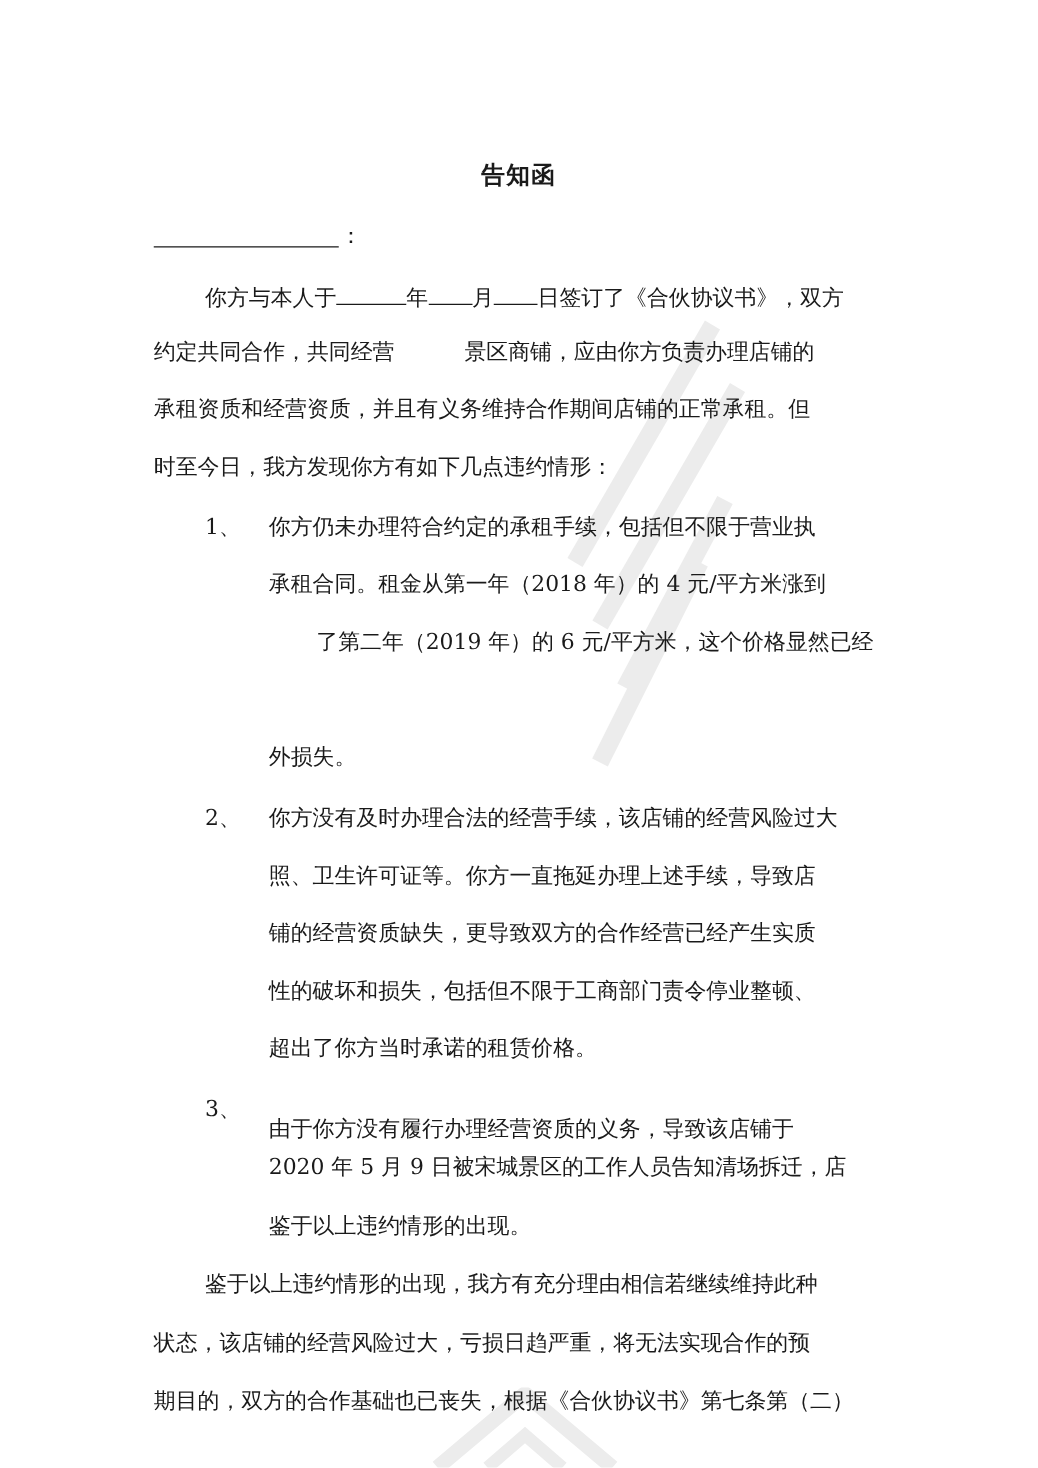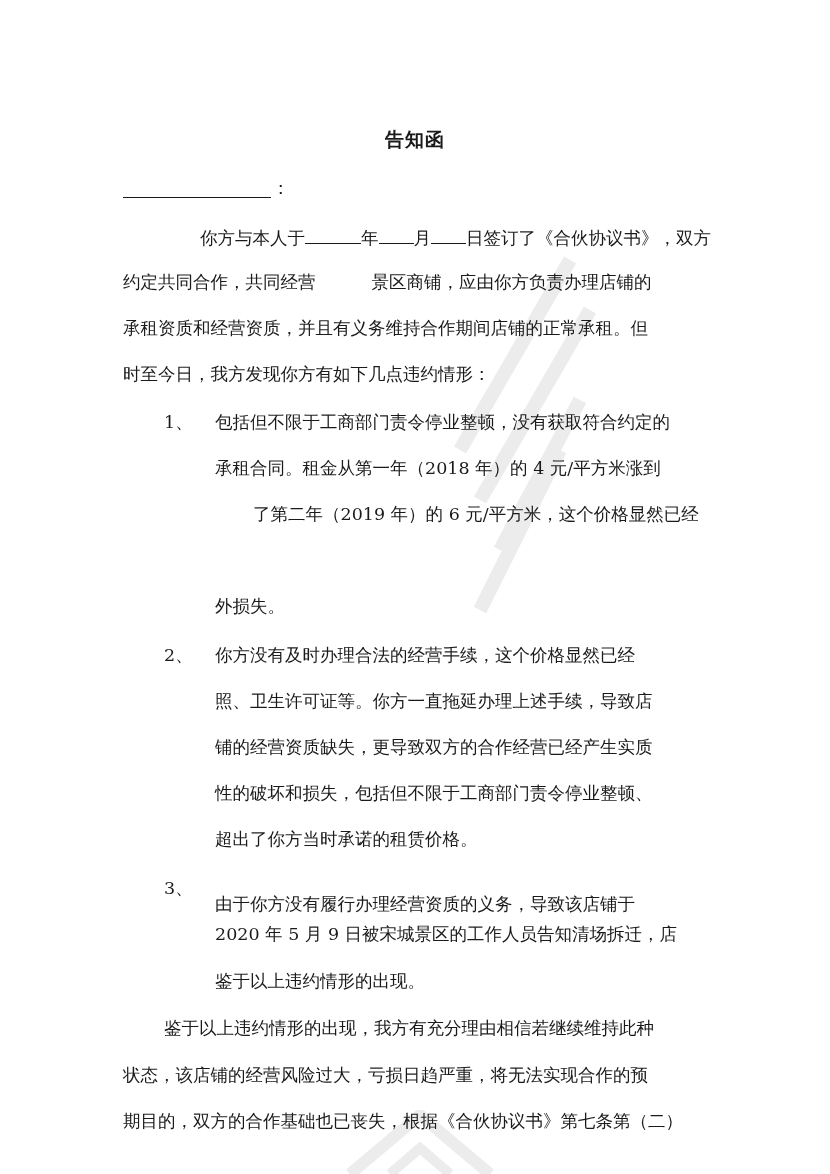--- a/index.html
+++ b/index.html
@@ -31,37 +31,37 @@
   <svg class="watermark" style="left:330px; top:1110px;" width="180" height="64" viewBox="0 0 180 64">
     <path d="M20 64 L90 5 L160 64" fill="none" stroke="#ececec" stroke-width="12"></path>
     <path d="M60 64 L90 38 L120 64" fill="none" stroke="#ececec" stroke-width="10"></path>
   </svg>
 
   <div class="title">告知函</div>
 
   <div class="sal-line"></div>
   <span class="sal-colon">：</span>
 
-  <div class="line" style="left:164px; top:224px;margin-left:36px;">
+  <div class="line" style="left:164px; top:224px;">
     <span>你方与本人于</span><span class="blank" style="width:56px;"></span><span>年</span><span class="blank" style="width:35px;"></span><span>月</span><span class="blank" style="width:35px;"></span><span>日签订了《合伙协议书》，双方</span>
   </div>
   <div class="line" style="left:123px; top:270px;">
     <span>约定共同合作，共同经营</span><span style="display:inline-block;width:56px;"></span><span>景区商铺，应由你方负责办理店铺的</span>
   </div>
   <div class="line" style="left:123px; top:316px;">承租资质和经营资质，并且有义务维持合作期间店铺的正常承租。但</div>
   <div class="line" style="left:123px; top:362px;">时至今日，我方发现你方有如下几点违约情形：</div>
 
   <div class="num" style="top:410px;">1、</div>
-  <div class="line" style="left:215px; top:410px;">包括但不限于工商部门责令停业整顿，没有获取符合约定的</div>
+  <div class="line" style="left:215px; top:410px;">你方仍未办理符合约定的承租手续，包括但不限于营业执</div>
   <div class="line" style="left:215px; top:456px;">承租合同。租金从第一年（2018 年）的 4 元/平方米涨到</div>
   <div class="line" style="left:215px; top:502px;margin-left:38px;">了第二年（2019 年）的 6 元/平方米，这个价格显然已经</div>
   <div class="line" style="left:215px; top:594px;">外损失。</div>
 
   <div class="num" style="top:643px;">2、</div>
-  <div class="line" style="left:215px; top:643px;">你方没有及时办理合法的经营手续，这个价格显然已经</div>
+  <div class="line" style="left:215px; top:643px;">你方没有及时办理合法的经营手续，该店铺的经营风险过大</div>
   <div class="line" style="left:215px; top:689px;">照、卫生许可证等。你方一直拖延办理上述手续，导致店</div>
   <div class="line" style="left:215px; top:735px;">铺的经营资质缺失，更导致双方的合作经营已经产生实质</div>
   <div class="line" style="left:215px; top:781px;">性的破坏和损失，包括但不限于工商部门责令停业整顿、</div>
   <div class="line" style="left:215px; top:827px;">超出了你方当时承诺的租赁价格。</div>
 
   <div class="num" style="top:876px;">3、</div>
   <div class="line" style="left:215px; top:876px;margin-top:16px;">由于你方没有履行办理经营资质的义务，导致该店铺于</div>
   <div class="line" style="left:215px; top:922px;">2020 年 5 月 9 日被宋城景区的工作人员告知清场拆迁，店</div>
   <div class="line" style="left:215px; top:969px;">鉴于以上违约情形的出现。</div>
 

